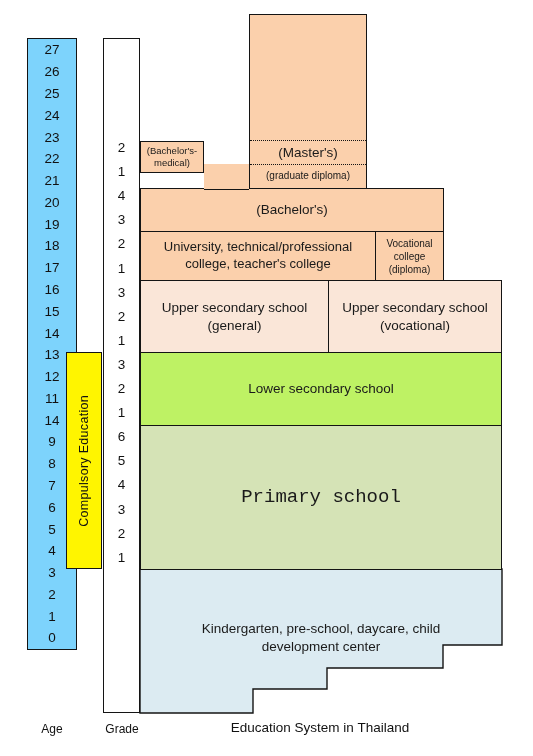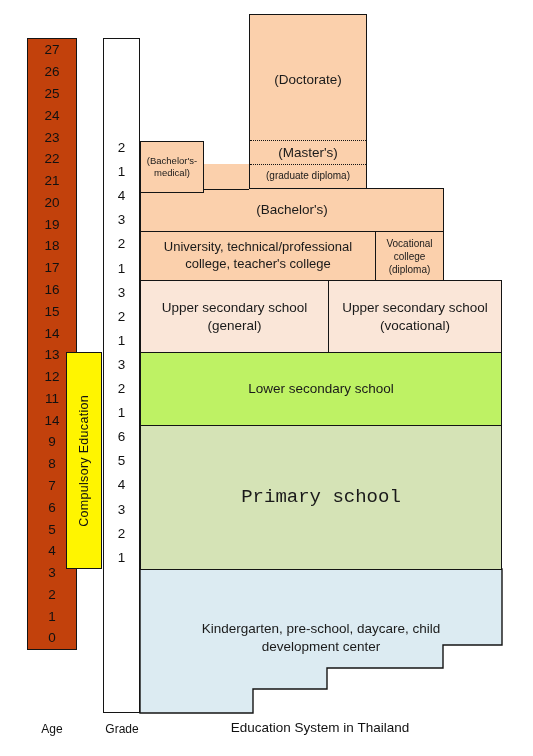--- a/index.html
+++ b/index.html
@@ -32,21 +32,21 @@
     text-align: center;
     line-height: 1.25;
   }
   
   #age-scale {
     position: absolute;
     left: 27px; top: 38px;
     width: 50px; height: 612px;
     box-sizing: border-box;
     border: 1.4px solid #141414;
-    background: #c2410c;
+    background: #7dd3fc;
     display: flex;
     flex-direction: column;
   }
   #age-scale .tick {
     flex: 1 1 0;
     display: flex;
     align-items: center;
     justify-content: center;
     font-size: 13.5px;
     color: #111;
@@ -209,31 +209,30 @@
 
   <div class="box" id="university-block" style="left: 140px; top: 231px; width: 236px; height: 50px; background: rgb(251, 208, 172);">
     <span class="label-ol" style="position:static; font-size:13px;">University, technical/professional
 college, teacher's college</span>
   </div>
 
   <div class="box" id="bachelors-block" style="left: 140px; top: 188px; width: 304px; height: 44px; background: rgb(251, 208, 172);">
     <span style="font-size:13.5px;">(Bachelor's)</span>
   </div>
 
-  <div class="box" id="bachelors-medical-block" style="left: 140px; top: 141px; width: 64px; height: 52px; background: rgb(251, 208, 172);">
+  <div class="box" id="bachelors-medical-block" style="left: 140px; top: 141px; width: 64px; height: 32px; background: rgb(251, 208, 172);">
     <span class="label-ol" style="position:static; font-size:9.5px;">(Bachelor's-
 medical)</span>
   </div>
 
   <div style="position:absolute; left:204px; top:164px; width:45px; height:25px; background:#FBD0AC;
               border-bottom:1.3px solid #141414;"></div>
 
   <div class="box" id="doctorate-column" style="left: 249px; top: 14px; width: 118px; height: 175px; align-items: flex-start; background: rgb(251, 208, 172);"></div>
 
-  <div class="label-ol" id="doctorate-label" style="left:249px; top:71px; width:118px; font-size:13.5px;">(Doctorate)</div>
 
   <div class="dotline" style="left:250px; top:140px; width:116px;"></div>
   <div class="label-ol" id="masters-label" style="left:249px; top:144px; width:118px; font-size:13.5px;">(Master's)</div>
 
   <div class="dotline" style="left:250px; top:164px; width:116px;"></div>
   <div class="label-ol" id="graduate-diploma-label" style="left:249px; top:169px; width:118px; font-size:10px;">(graduate diploma)</div>
 
   <div class="dotline" style="left:250px; top:188px; width:116px;"></div>
 
   <div class="dotline" style="left:141px; top:231px; width:234px;"></div>

